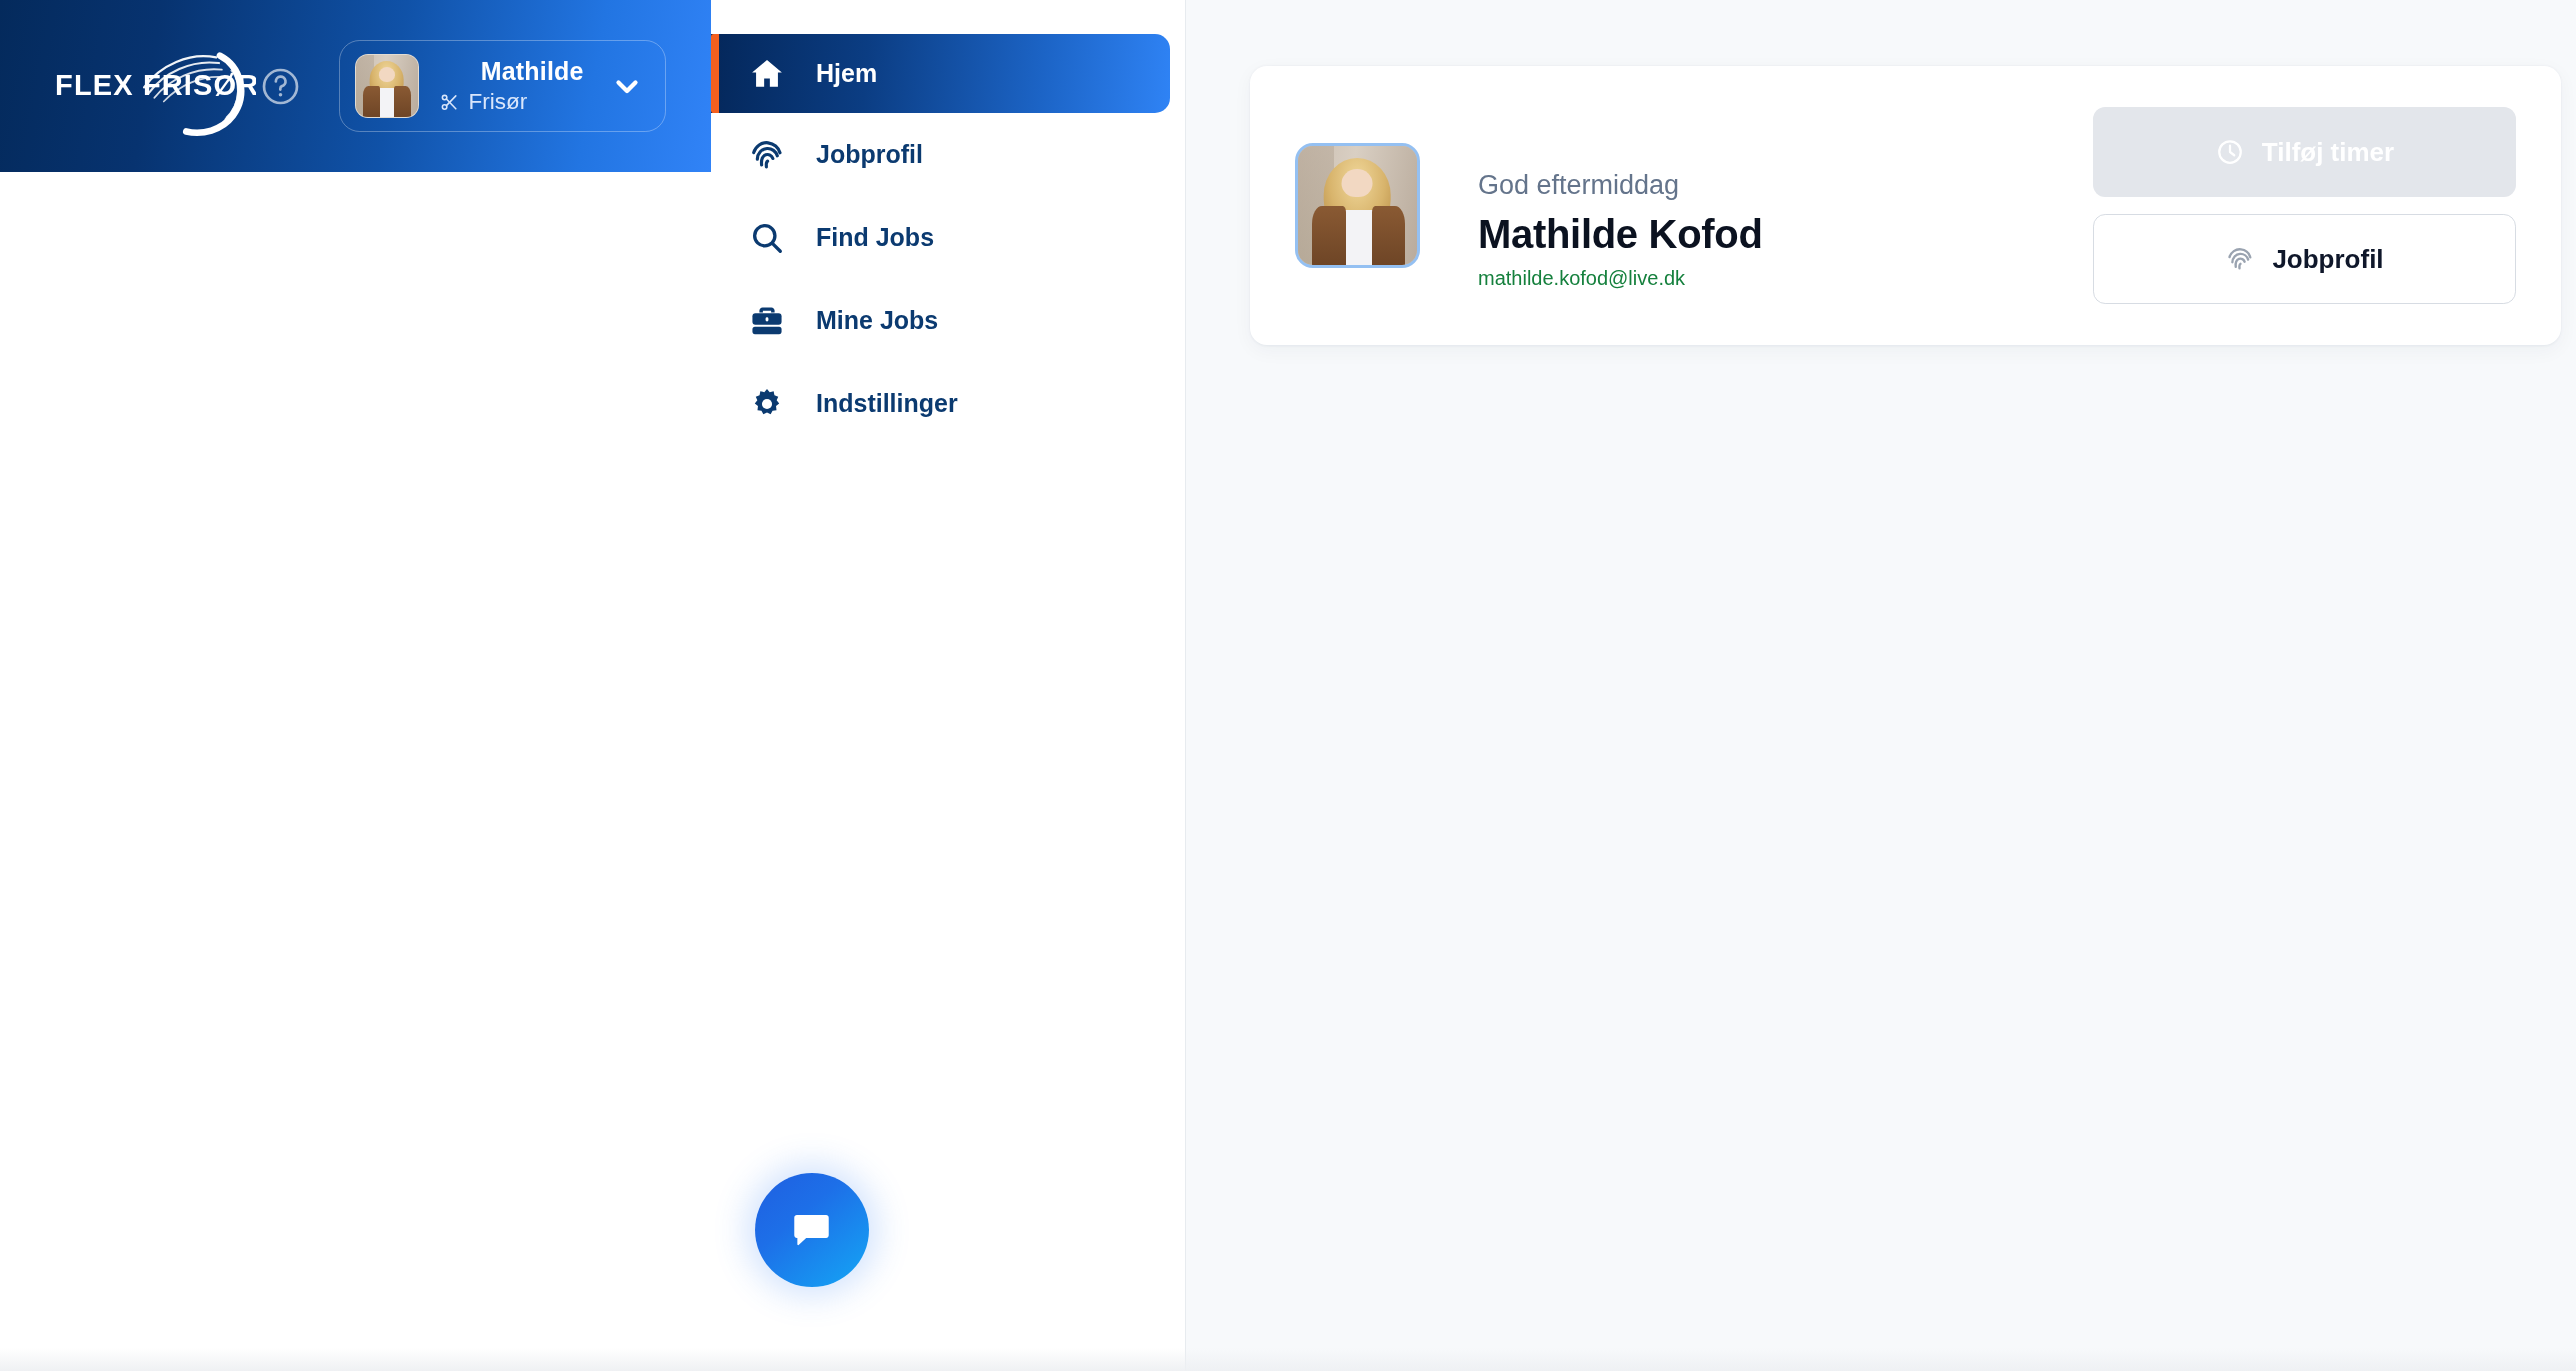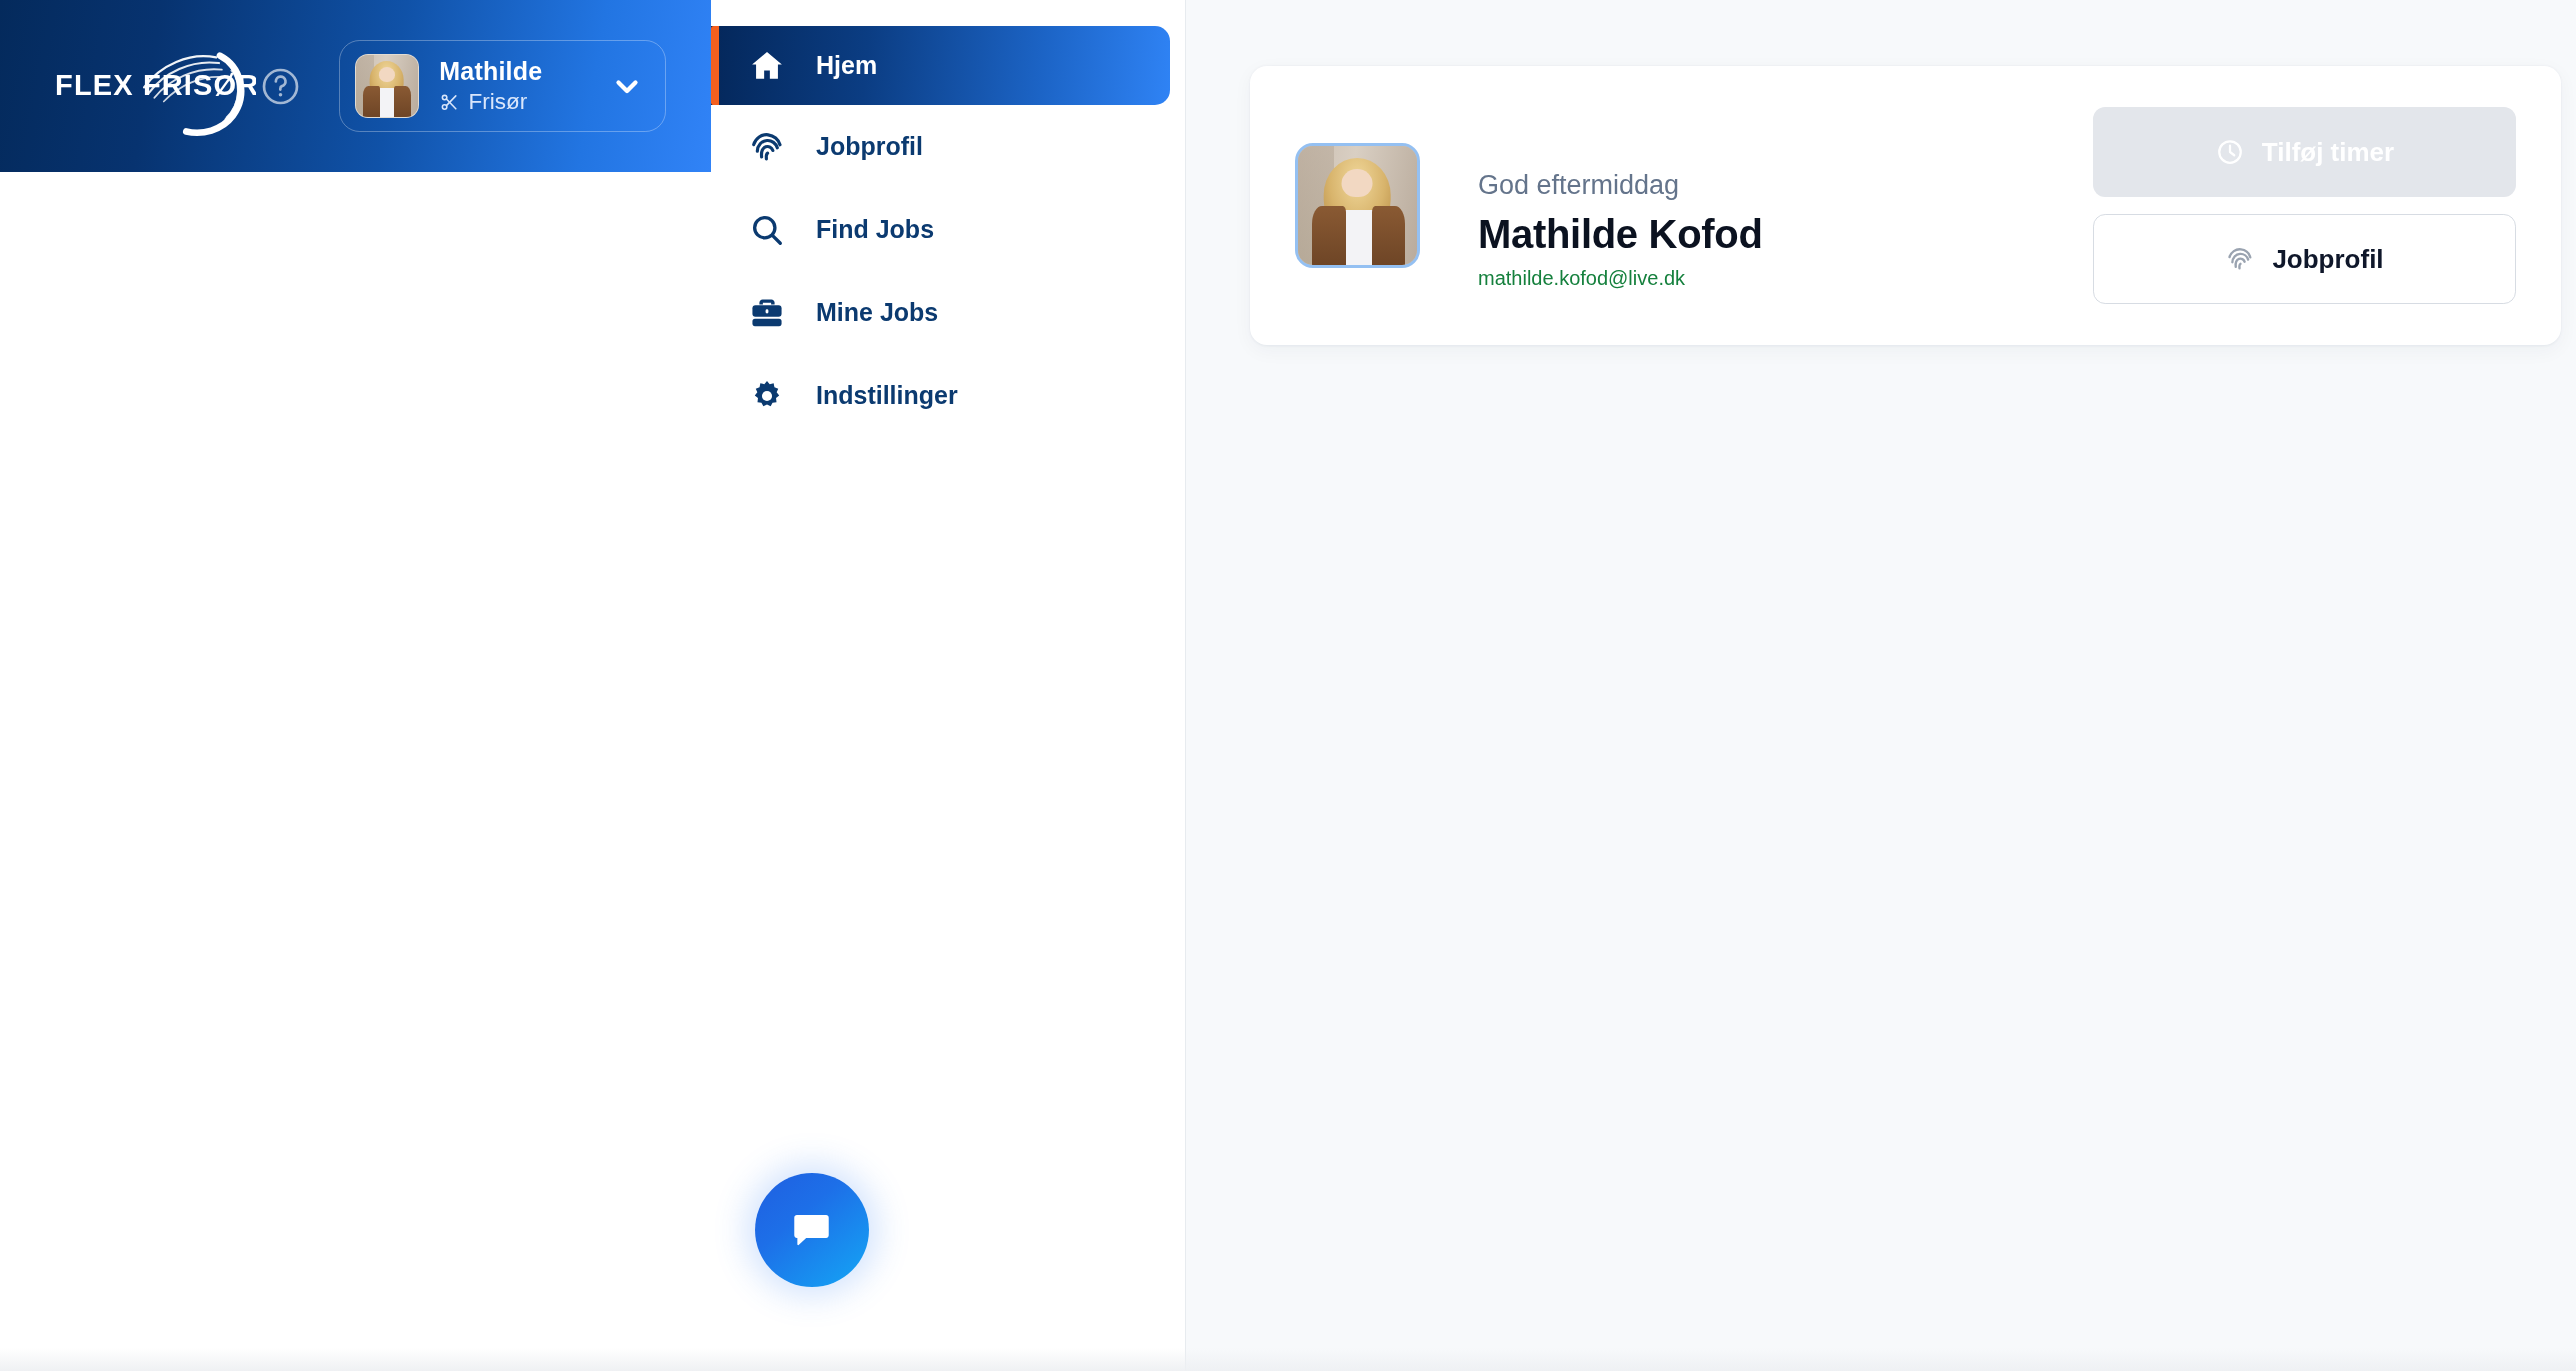--- a/index.html
+++ b/index.html
@@ -57,20 +57,21 @@
 
   .user-chip {
     display: flex;
     align-items: center;
     gap: 20.7px;
     border: 1.9px solid rgba(255,255,255,.30);
     border-radius: 20.7px;
     padding: 13px 20.7px 13px 15px;
     min-width: 327px;
     cursor: pointer;
+    text-align: right;
   }
 
   .user-avatar {
     width: 64px; height: 64px;
     border-radius: 13px;
     overflow: hidden;
     flex: 0 0 64px;
     border: 1.9px solid rgba(255,255,255,.45);
     position: relative;
     background: #cbbfb0;
@@ -95,21 +96,21 @@
   
   .body-row { display: flex; flex: 1 1 auto; min-height: 0; position: relative; }
 
   
   .sidebar {
     width: 475px;
     flex: 0 0 475px;
     background: #ffffff;
     border-right: 0.9px solid #e7ebef;
     position: relative;
-    padding-top: 26px;
+    padding-top: 34px;
   }
 
   .nav-list { display: flex; flex-direction: column; }
 
   .nav-item {
     display: flex;
     align-items: center;
     gap: 28px;
     height: 82px;
     padding-left: 36px;

